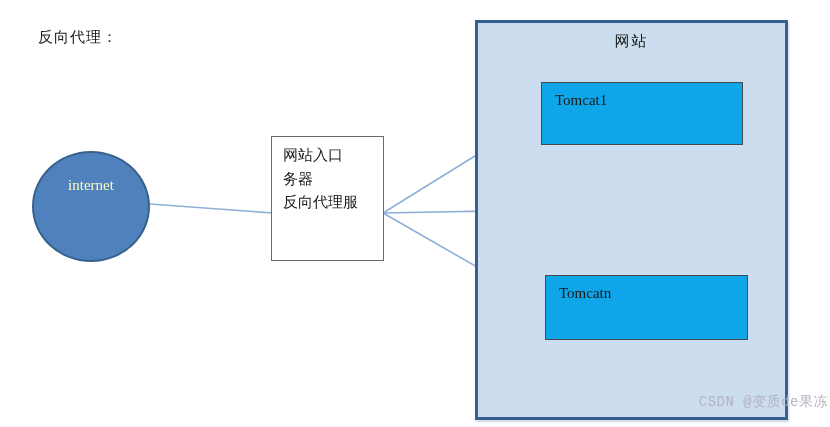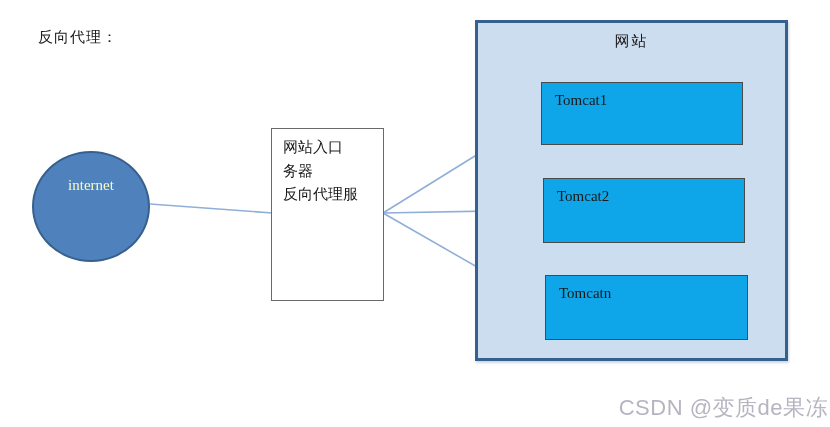--- a/index.html
+++ b/index.html
@@ -34,31 +34,31 @@
     background:var(--node_fill);
     border:2.5px solid var(--node_border);
     border-radius:50%;
     box-sizing:border-box;
     display:flex;justify-content:center;align-items:flex-start;
   }
   .internet-node span{
     margin-top:24px;font-size:15px;color:#fef9c3;
   }
   .proxy-node{
-    position:absolute;left:271px;top:128px;
-    width:113px;height:173px;
+    position:absolute;left:271px;top:136px;
+    width:113px;height:125px;
     background:#ffffff;
     border:1.7px solid var(--proxy_border);
     box-sizing:border-box;
     padding:7px 20px 0 11px;
     font-size:15px;line-height:23.5px;
   }
   .website-group{
     position:absolute;left:475px;top:20px;
-    width:313px;height:341px;
+    width:313px;height:400px;
     background:var(--group_fill);
     border:3px solid var(--group_border);
     box-sizing:border-box;
     box-shadow:1px 2px 2px rgba(120,140,170,0.35);
   }
   .group-title{
     position:absolute;left:0;right:0;top:9px;
     text-align:center;font-size:15px;letter-spacing:2px;
   }
   .server-box{
@@ -67,22 +67,22 @@
     border:1.7px solid var(--server_border);
     box-sizing:border-box;
     padding:9px 0 0 13px;
     font-size:15px;
   }
   .server-box.s0{left:63px;top:59px;width:202px;height:63px;}
   .server-box.s1{left:65px;top:155px;width:202px;height:65px;}
   .server-box.s2{left:67px;top:252px;width:203px;height:65px;}
   .watermark{
     position:absolute;right:2px;top:393px;
-    font-size:22px;
-    font-family:Liberation Sans, sans-serif;
+    font-size:14px;
+    font-family:Liberation Mono, monospace;
     color:var(--watermark);
     opacity:0.95;
     letter-spacing:0.5px;
   }
 </style>
 </head>
 <body>
 
 <div class="canvas">
 
@@ -101,19 +101,18 @@
 
   <div class="proxy-node">
     <div>网站入口</div>
     <div>务器</div>
     <div>反向代理服</div>
   </div>
 
   <div class="website-group">
     <div class="group-title">网站</div>
     <div class="server-box s0">Tomcat1</div>
-    <div class="server-box s1">Tomcat2</div>
     <div class="server-box s2">Tomcatn</div>
   </div>
 
   <div class="watermark">CSDN @变质de果冻</div>
 
 </div>
 
 </body></html>

